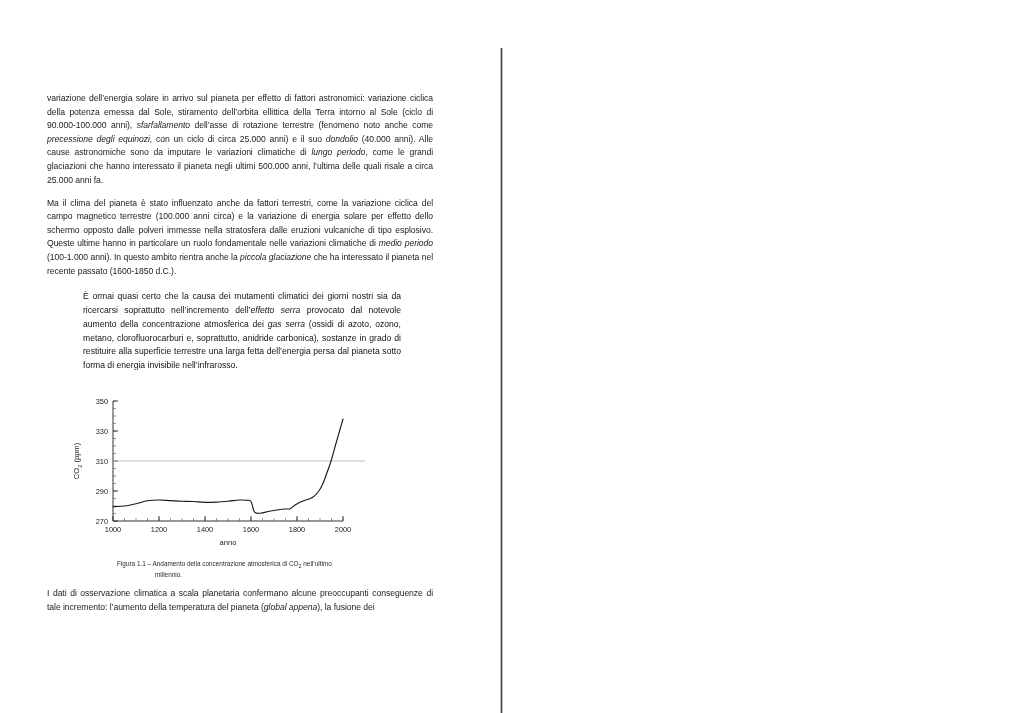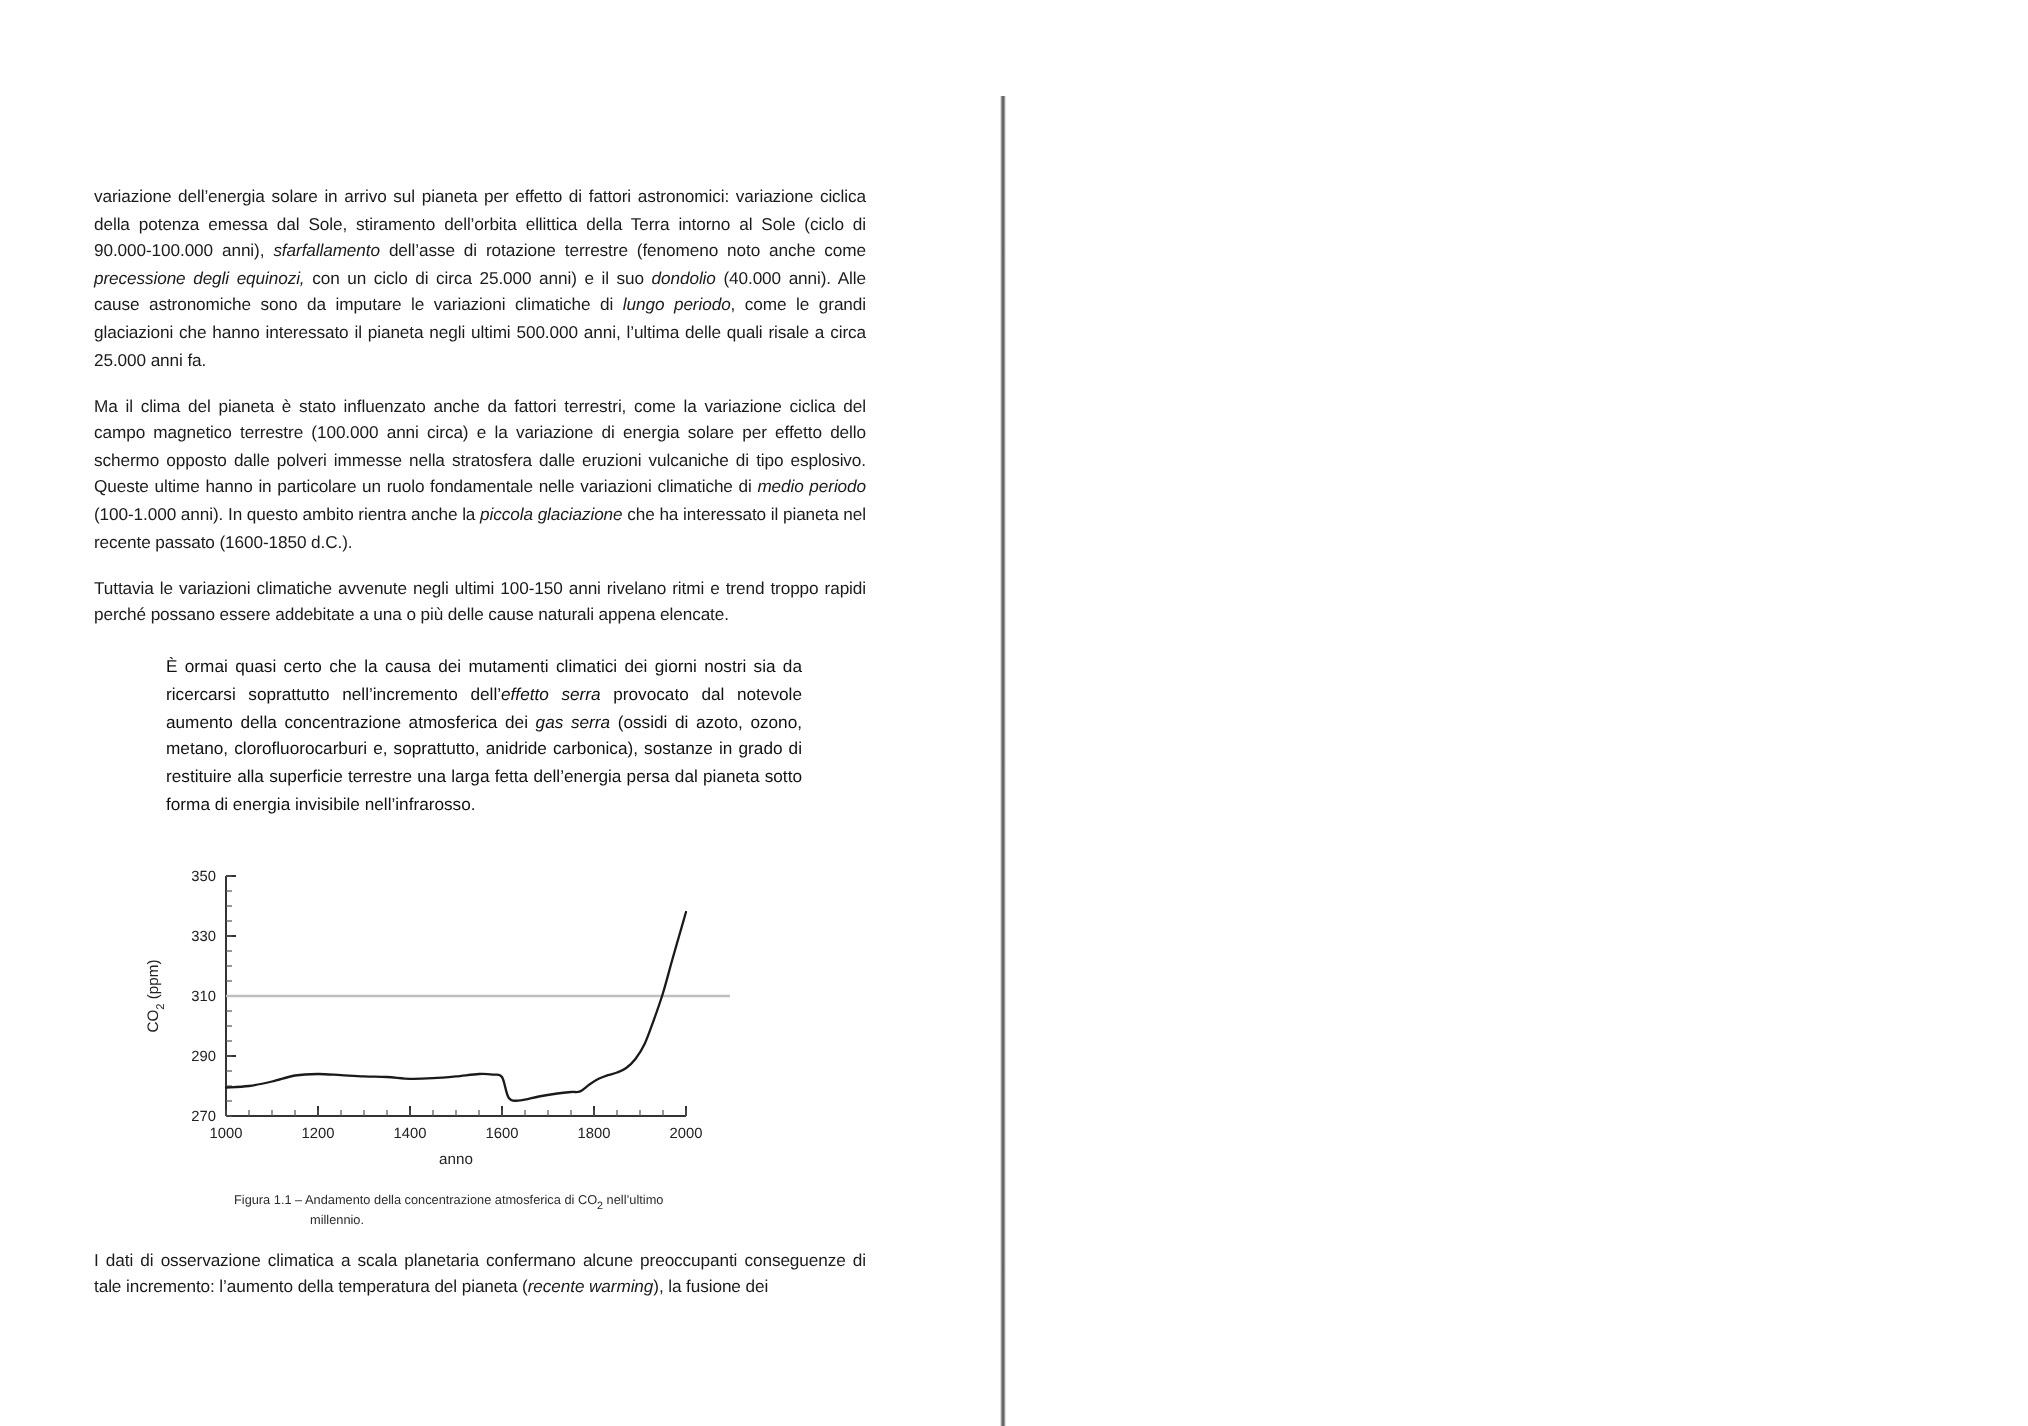--- a/index.html
+++ b/index.html
@@ -73,21 +73,20 @@
 
   <div class="gutter"></div>
 
   <div class="page page-left">
     <div class="content-left">
 
       <p class="body">variazione dell’energia solare in arrivo sul pianeta per effetto di fattori astronomici: variazione ciclica della potenza emessa dal Sole, stiramento dell’orbita ellittica della Terra intorno al Sole (ciclo di 90.000-100.000 anni), <i>sfarfallamento</i> dell’asse di rotazione terrestre (fenomeno noto anche come <i>precessione degli equinozi,</i> con un ciclo di circa 25.000 anni) e il suo <i>dondolio</i> (40.000 anni). Alle cause astronomiche sono da imputare le variazioni climatiche di <i>lungo periodo</i>, come le grandi glaciazioni che hanno interessato il pianeta negli ultimi 500.000 anni, l’ultima delle quali risale a circa 25.000 anni fa.</p>
 
       <p class="body">Ma il clima del pianeta è stato influenzato anche da fattori terrestri, come la variazione ciclica del campo magnetico terrestre (100.000 anni circa) e la variazione di energia solare per effetto dello schermo opposto dalle polveri immesse nella stratosfera dalle eruzioni vulcaniche di tipo esplosivo. Queste ultime hanno in particolare un ruolo fondamentale nelle variazioni climatiche di <i>medio periodo</i> (100-1.000 anni). In questo ambito rientra anche la <i>piccola glaciazione</i> che ha interessato il pianeta nel recente passato (1600-1850 d.C.).</p>
 
-      <p class="body">Tuttavia le variazioni climatiche avvenute negli ultimi 100-150 anni rivelano ritmi e trend troppo rapidi perché possano essere addebitate a una o più delle cause naturali appena elencate.</p>
 
       <p class="quote">È ormai quasi certo che la causa dei mutamenti climatici dei giorni nostri sia da ricercarsi soprattutto nell’incremento dell’<i>effetto serra</i> provocato dal notevole aumento della concentrazione atmosferica dei <i>gas serra</i> (ossidi di azoto, ozono, metano, clorofluorocarburi e, soprattutto, anidride carbonica), sostanze in grado di restituire alla superficie terrestre una larga fetta dell’energia persa dal pianeta sotto forma di energia invisibile nell’infrarosso.</p>
 
       <div class="figure">
         <div class="figure-chart">
           <svg class="chart-svg" width="300" height="160" viewBox="0 0 300 160">
 
             <line x1="46" y1="8" x2="46" y2="128" stroke="#333" stroke-width="1"></line>
             <line x1="46" y1="128" x2="276" y2="128" stroke="#333" stroke-width="1"></line>
             <g id="ticks-major" stroke="#333" stroke-width="1">
@@ -166,21 +165,21 @@
             </g>
           </svg>
         </div>
         <div class="fig-caption">
           <span>Figura 1.1 –</span>
           <span>Andamento della concentrazione atmosferica di CO</span><sub>2</sub><span> nell’ultimo</span>
           <span class="indent">millennio.</span>
         </div>
       </div>
 
-      <p class="body">I dati di osservazione climatica a scala planetaria confermano alcune preoccupanti conseguenze di tale incremento: l’aumento della temperatura del pianeta (<i>recente warming</i>), la fusione dei</p>
+      <p class="body">I dati di osservazione climatica a scala planetaria confermano alcune preoccupanti conseguenze di tale incremento: l’aumento della temperatura del pianeta (<i>global appena</i>), la fusione dei</p>
     </div>
 
     <div class="footer footer-left">
       <div class="footer-row">
         <span class="folio folio-l">4</span>
         <span class="copy">© ALPHA TEST</span>
       </div>
     </div>
   </div>
 

